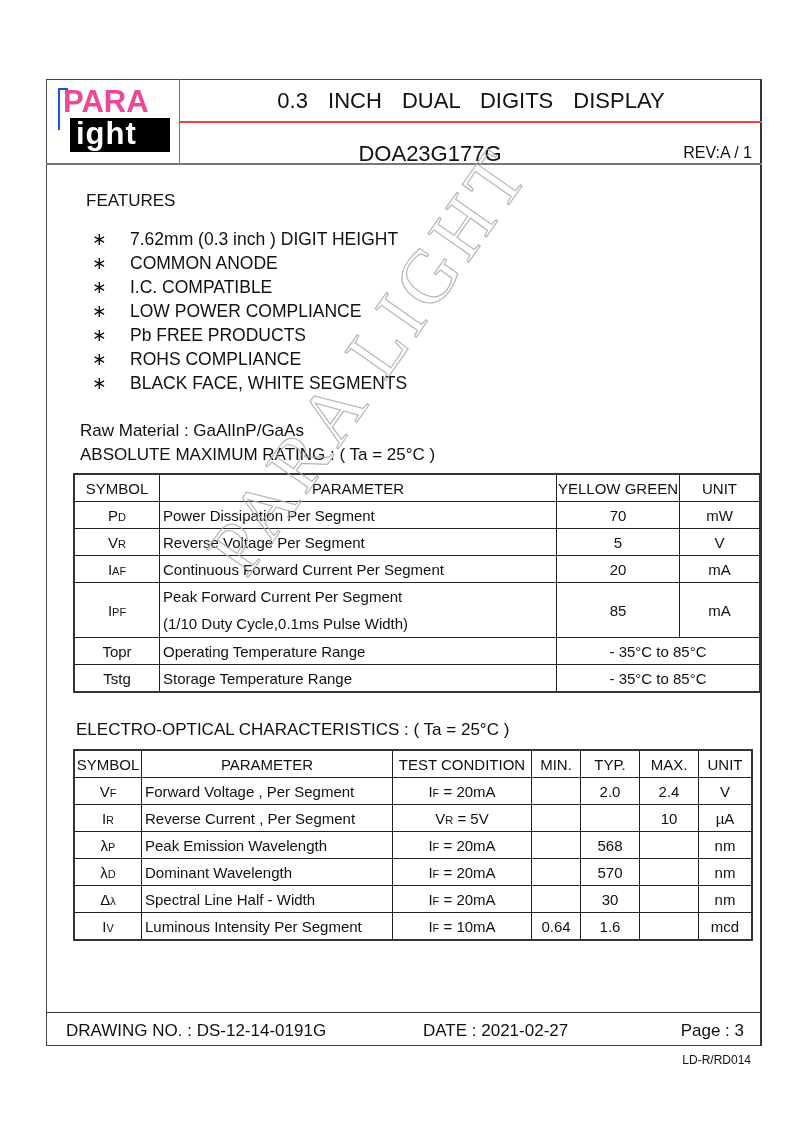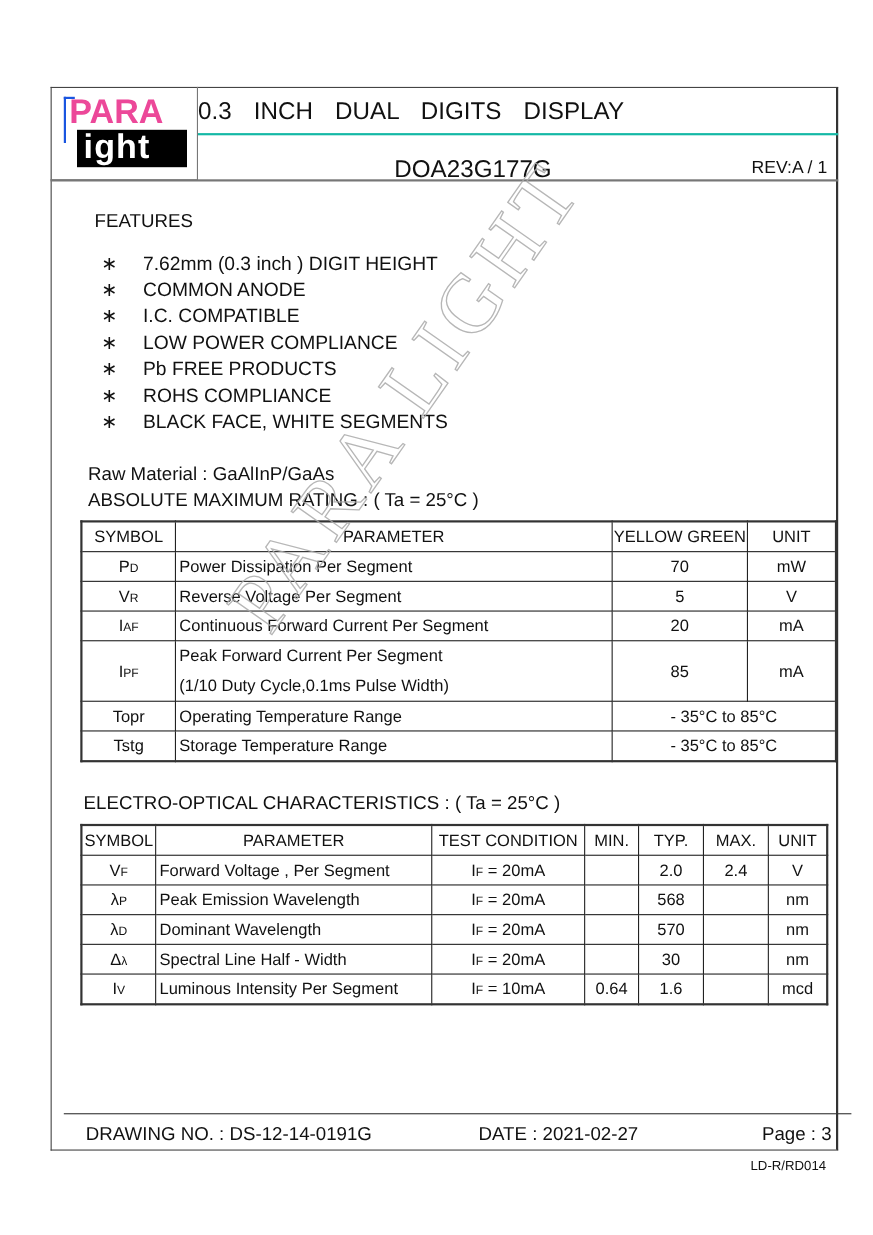--- a/index.html
+++ b/index.html
@@ -3,21 +3,21 @@
 <meta charset="utf-8">
 <style>
   html, body { margin:0; padding:0; background:#ffffff; }
   body { width:794px; height:1123px; position:relative; overflow:hidden;
          font-family:"Liberation Sans", sans-serif; color:#111; }
   .frame { position:absolute; left:46px; top:79px; width:716px; height:967px;
            border:1px solid #444; border-right:2px solid #333; box-sizing:border-box; }
   .hdr-logo { position:absolute; left:46px; top:79px; width:134px; height:85px;
               border-right:1px solid #777; border-bottom:1px solid #777; box-sizing:border-box; }
   .hdr-row1 { position:absolute; left:180px; top:79px; width:582px; height:44px;
-              border-bottom:2px solid #14b8a6; box-sizing:border-box; 
+              border-bottom:2px solid #ef4444; box-sizing:border-box; text-align:center;
               font-size:22px; line-height:44px; word-spacing:14px; }
   .hdr-row2 { position:absolute; left:180px; top:123px; width:582px; height:41px;
               box-sizing:border-box;margin-top:10px; }
   .hdr-bottom { position:absolute; left:46px; top:163px; width:716px; height:0;
                 border-top:2px solid #777; }
   .model { position:absolute; left:0; width:500px; text-align:center; top:8px; font-size:22px; }
   .rev { position:absolute; right:10px; top:11px; font-size:16px; }
   .logo { position:absolute; left:58px; top:86px; width:112px; height:66px; }
   .logo .para { position:absolute; left:5px; top:0px; font-weight:bold; color:#ec4899;
                 font-size:31px; line-height:32px; letter-spacing:0px; font-family:"Liberation Sans", sans-serif; }
@@ -29,21 +29,21 @@
   .features { position:absolute; left:92px; top:227px; font-size:17.5px; line-height:24px; }
   .features .item { display:flex; }
   .features .bullet { width:38px; }
   table { border-collapse:collapse; position:absolute; font-size:15px; }
   td, th { border:1px solid #222; font-weight:normal; height:26px; padding:0 3px; }
   .t1 { left:73px; top:473px; width:688px; border:2px solid #333; }
   .t2 { left:73px; top:749px; width:680px; border:2px solid #333; }
   .c { text-align:center; }
   .sub { font-size:11px; }
   .footer { position:absolute; left:46px; top:1012px; width:716px; height:34px;
-            border-top:1px solid #333; box-sizing:border-box; font-size:17px;margin-left:12px; }
+            border-top:1px solid #333; box-sizing:border-box; font-size:17px; }
   .footer span { position:absolute; top:8px; }
   .form-code { position:absolute; right:43px; top:1053px; font-size:12px; }
   .watermark { position:absolute; left:190px; top:540px; font-family:"Liberation Serif", serif;
                font-size:76px; color:transparent; -webkit-text-stroke:1.2px #aaa;
                transform:rotate(-55deg); transform-origin:left top; letter-spacing:6px; white-space:nowrap;
                pointer-events:none; opacity:0.85; }
 </style>
 </head>
 <body>
 
@@ -161,20 +161,29 @@
   <tr>
     <td class="c"><span>V</span><span class="sub">F</span></td>
     <td>Forward Voltage , Per Segment</td>
     <td class="c"><span>I</span><span class="sub">F</span><span> = 20mA</span></td>
     <td class="c"></td>
     <td class="c">2.0</td>
     <td class="c">2.4</td>
     <td class="c">V</td>
   </tr>
   <tr>
+    <td class="c"><span>I</span><span class="sub">R</span></td>
+    <td>Reverse Current , Per Segment</td>
+    <td class="c"><span>V</span><span class="sub">R</span><span> = 5V</span></td>
+    <td class="c"></td>
+    <td class="c"></td>
+    <td class="c">10</td>
+    <td class="c">µA</td>
+  </tr>
+  <tr>
     <td class="c"><span>λ</span><span class="sub">P</span></td>
     <td>Peak Emission Wavelength</td>
     <td class="c"><span>I</span><span class="sub">F</span><span> = 20mA</span></td>
     <td class="c"></td>
     <td class="c">568</td>
     <td class="c"></td>
     <td class="c">nm</td>
   </tr>
   <tr>
     <td class="c"><span>λ</span><span class="sub">D</span></td>

